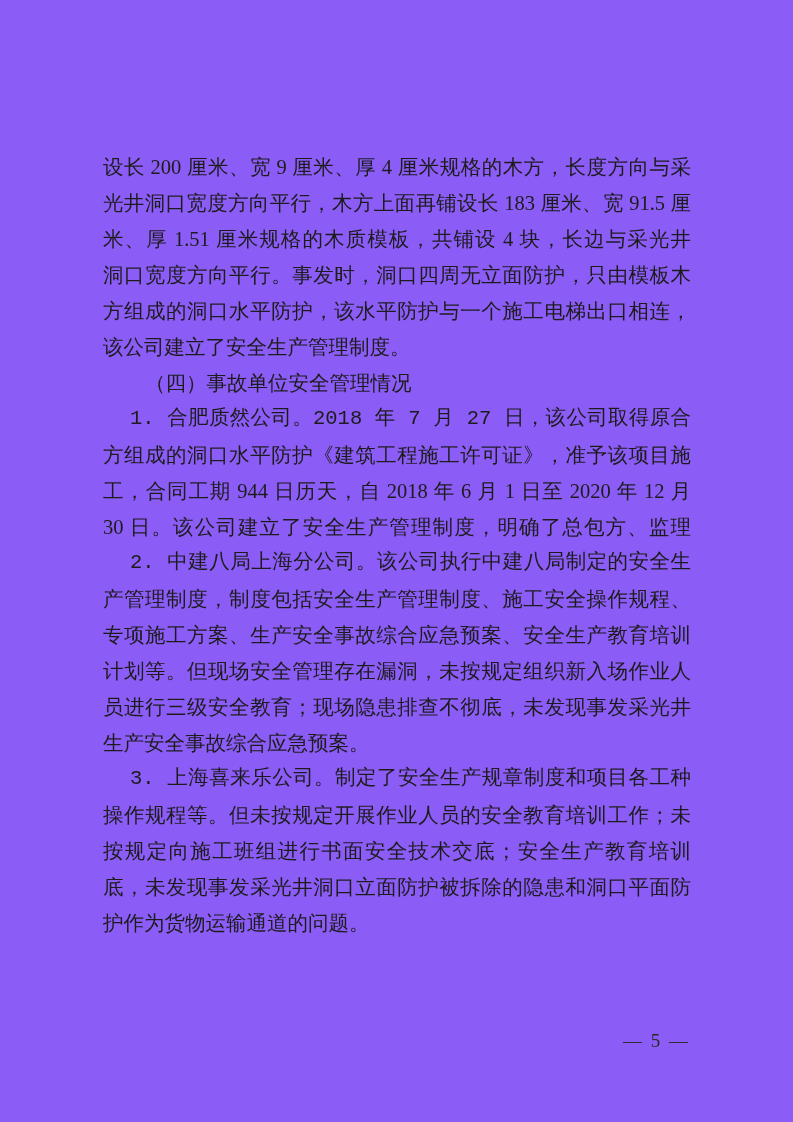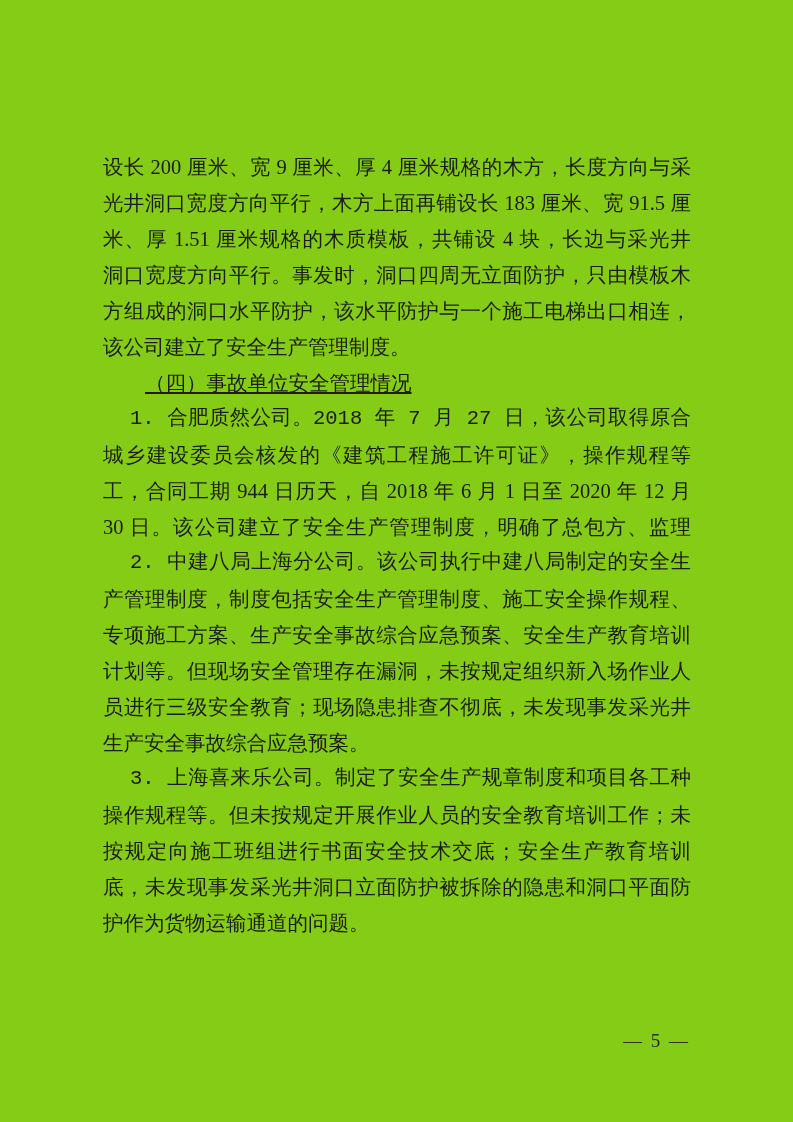--- a/index.html
+++ b/index.html
@@ -4,21 +4,21 @@
 <style>
   html, body {
     margin: 0;
     padding: 0;
     background: #ffffff;
   }
   .page {
     position: relative;
     width: 793px;
     height: 1122px;
-    background: #84cc16;
+    background: #8b5cf6;
     overflow: hidden;
     font-family: "Liberation Serif", "DejaVu Serif", serif;
   }
   .text-block {
     position: absolute;
     left: 103px;
     top: 149px;
     width: 588px;
   }
   .line {
@@ -28,21 +28,21 @@
     color: #1c1c1c;
     text-align: justify;
     overflow: hidden;
     white-space: normal;
   }
   
   .full { text-align-last: justify; }
   
   .end  { text-align-last: left; }
   
-  .ind2 { text-indent: 42px; text-decoration: underline; }
+  .ind2 { text-indent: 42px; }
   
   .ind1 { text-indent: 27px; font-family: Liberation Mono, monospace; }
   .page-number {
     position: absolute;
     top: 1030px;
     right: 103px;
     font-size: 19px;
     color: #2a2a2a;
     letter-spacing: 2px;
     text-align: right;
@@ -54,21 +54,21 @@
 <div class="page">
   <div class="text-block">
     <div class="line full">设长 200 厘米、宽 9 厘米、厚 4 厘米规格的木方，长度方向与采</div>
     <div class="line full">光井洞口宽度方向平行，木方上面再铺设长 183 厘米、宽 91.5 厘</div>
     <div class="line full">米、厚 1.51 厘米规格的木质模板，共铺设 4 块，长边与采光井</div>
     <div class="line full">洞口宽度方向平行。事发时，洞口四周无立面防护，只由模板木</div>
     <div class="line full">方组成的洞口水平防护，该水平防护与一个施工电梯出口相连，</div>
     <div class="line end">该公司建立了安全生产管理制度。</div>
     <div class="line ind2 end">（四）事故单位安全管理情况</div>
     <div class="line ind1 full">1. 合肥质然公司。2018 年 7 月 27 日，该公司取得原合肥市</div>
-    <div class="line full">城乡建设委员会核发的《建筑工程施工许可证》，操作规程等</div>
+    <div class="line full">方组成的洞口水平防护《建筑工程施工许可证》，准予该项目施</div>
     <div class="line full">工，合同工期 944 日历天，自 2018 年 6 月 1 日至 2020 年 12 月</div>
     <div class="line full">30 日。该公司建立了安全生产管理制度，明确了总包方、监理</div>
     <div class="line ind1 full">2. 中建八局上海分公司。该公司执行中建八局制定的安全生</div>
     <div class="line full">产管理制度，制度包括安全生产管理制度、施工安全操作规程、</div>
     <div class="line full">专项施工方案、生产安全事故综合应急预案、安全生产教育培训</div>
     <div class="line full">计划等。但现场安全管理存在漏洞，未按规定组织新入场作业人</div>
     <div class="line full">员进行三级安全教育；现场隐患排查不彻底，未发现事发采光井</div>
     <div class="line end">生产安全事故综合应急预案。</div>
     <div class="line ind1 full">3. 上海喜来乐公司。制定了安全生产规章制度和项目各工种</div>
     <div class="line full">操作规程等。但未按规定开展作业人员的安全教育培训工作；未</div>

